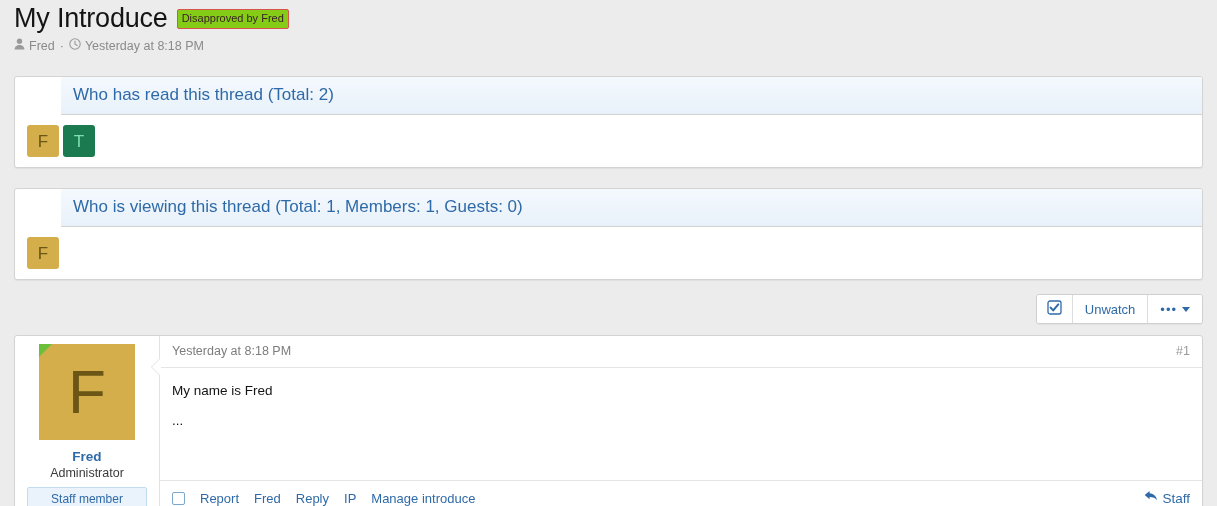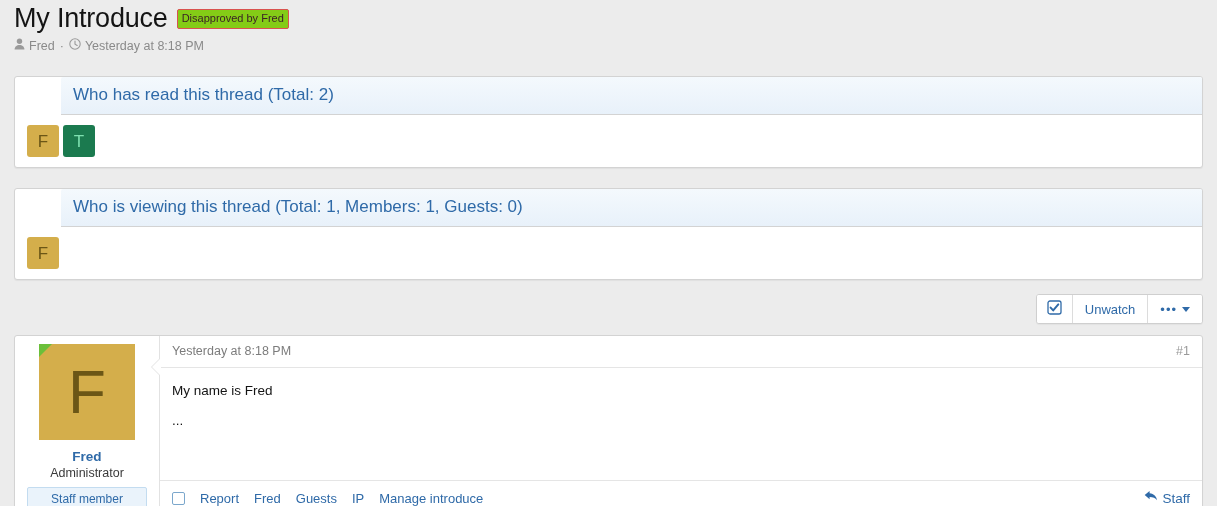--- a/index.html
+++ b/index.html
@@ -342,21 +342,21 @@
         <p>My name is Fred</p>
         <div class="spacer"></div>
         <p>...</p>
       </div>
 
       <div class="post-foot">
         <div class="foot-left">
           <span class="checkbox-sq"></span>
           <a class="flink">Report</a>
           <a class="flink">Fred</a>
-          <a class="flink">Guests</a>
+          <a class="flink">Reply</a>
           <a class="flink">IP</a>
           <a class="flink">Manage introduce</a>
         </div>
         <div class="reply-btn">
           <span>
             <svg width="14" height="13" viewBox="0 0 14 13">
                 <path d="M5.6 3.2V0.9L0.7 5.1l4.9 4.2V6.9c3.4 0 5.8 1 7.4 3.3-.6-3.8-3-6.6-7.4-7z" fill="#2f6aa8"></path>
               </svg>
           </span>
           <span>Staff</span>

